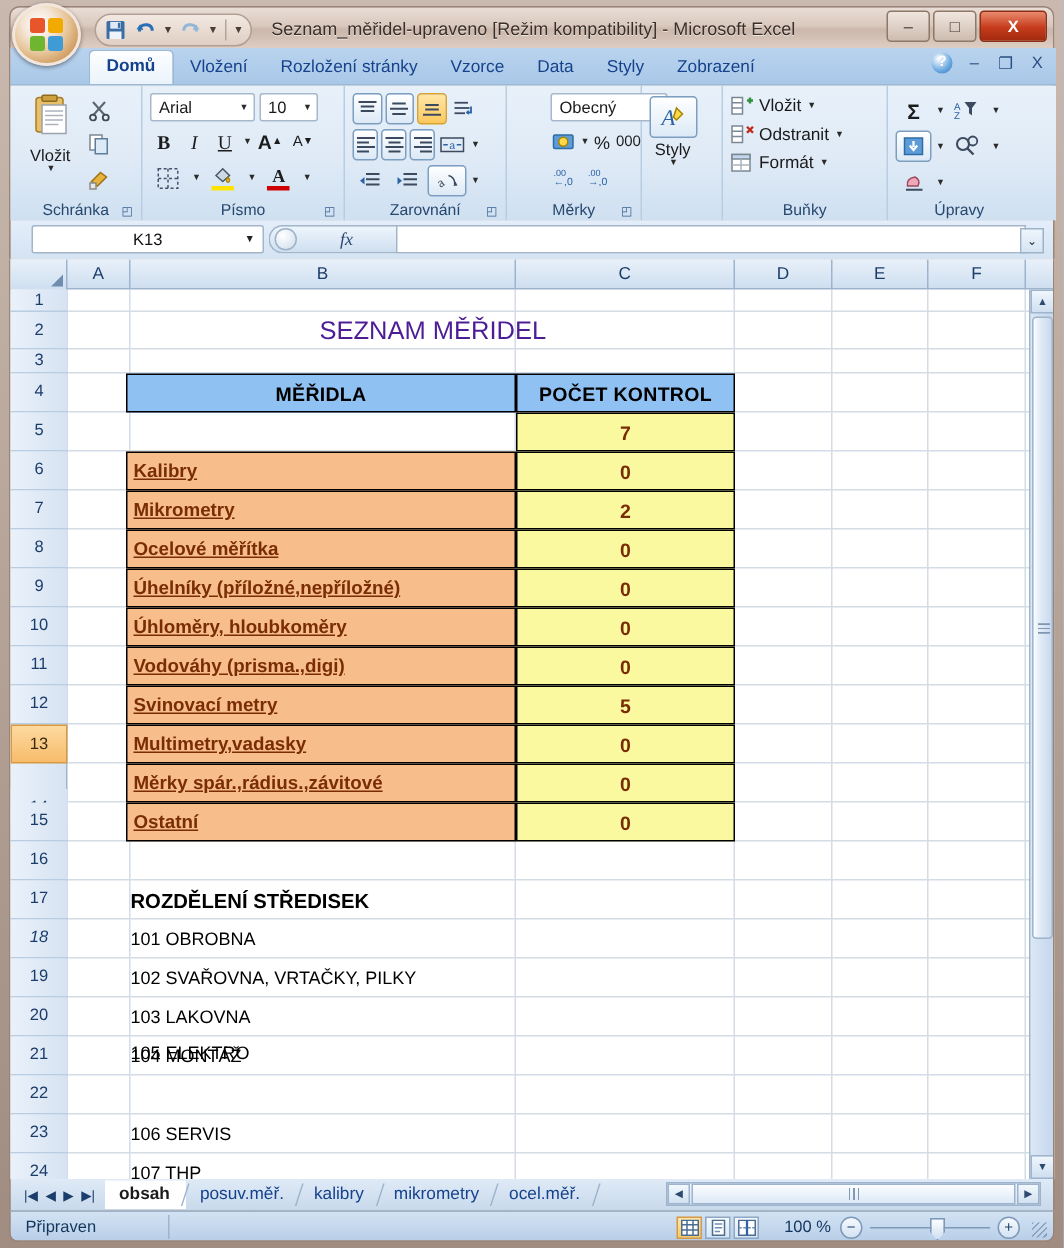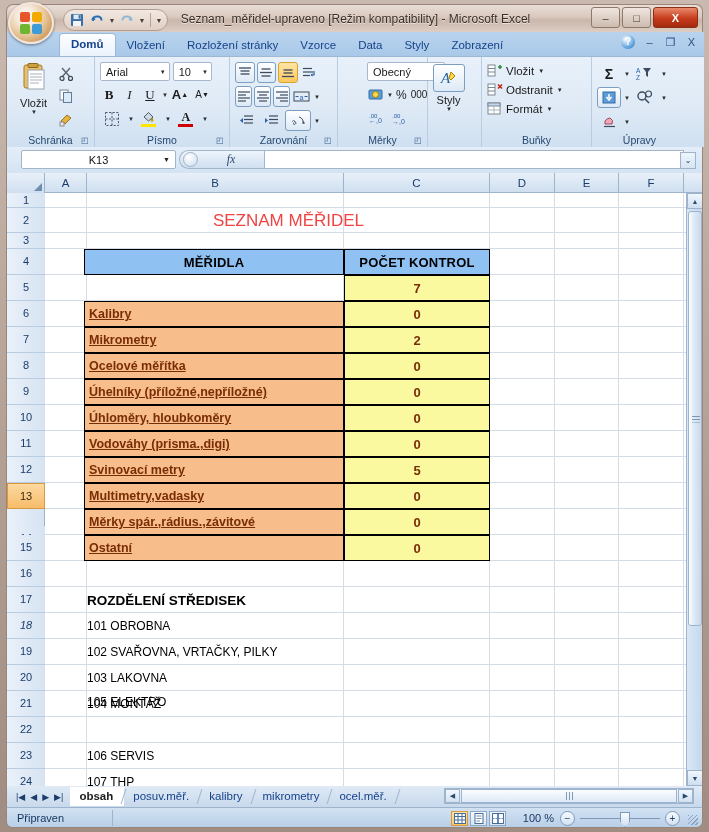--- a/index.html
+++ b/index.html
@@ -175,21 +175,21 @@
   .cells{position:absolute;left:38px;top:20px;width:645px;height:593px;overflow:hidden;}
   .gl-v{position:absolute;top:0;width:1px;background:#d4dce6;}
   .gl-h{position:absolute;left:0;width:645px;height:1px;background:#d4dce6;}
   .cell{position:absolute;box-sizing:border-box;display:flex;align-items:center;
     font-size:12px;color:#000;white-space:nowrap;overflow:hidden;}
   .cell.center{justify-content:center;}
   .tbl-hdr{background:#8fc1f2;border:1px solid #000;justify-content:center;font-weight:bold;font-size:13px;letter-spacing:.2px;}
   .tbl-name{background:#f7bd8a;border:1px solid #000;font-weight:bold;font-size:12.5px;color:#7a2d05;padding-left:4px;}
   .tbl-name span{text-decoration:underline;}
   .tbl-val{background:#fbf9a0;border:1px solid #000;justify-content:center;font-weight:bold;font-size:13px;color:#7a2d05;}
-  .big-title{font-size:17px;color:#ef4444;text-align:center;}
+  .big-title{font-size:17px;color:#4c1d95;text-align:center;}
   .sec-title{font-weight:bold;font-size:13.5px;}
   .vscroll{position:absolute;right:0;top:20px;width:16px;height:593px;
     background:linear-gradient(90deg,#dbe7f5,#c5d7ec);border-left:1px solid #9db4cc;box-sizing:border-box;}
   .vs-arrow{position:absolute;left:0;width:16px;height:16px;
     background:linear-gradient(180deg,#f0f6fc,#cfdff0);border:1px solid #9db4cc;box-sizing:border-box;
     display:flex;align-items:center;justify-content:center;font-size:7px;color:#2d4a70;}
   .vs-thumb{position:absolute;left:1px;top:18px;width:14px;height:415px;border-radius:3px;
     background:linear-gradient(90deg,#fbfdff,#dfeaf7 40%,#c8d9ec);border:1px solid #9db4cc;box-sizing:border-box;}
   .vs-grip{position:absolute;left:3px;top:50%;transform:translateY(-50%);width:8px;height:7px;
     background:repeating-linear-gradient(180deg,#7f97b3 0 1px,transparent 1px 3px);}

